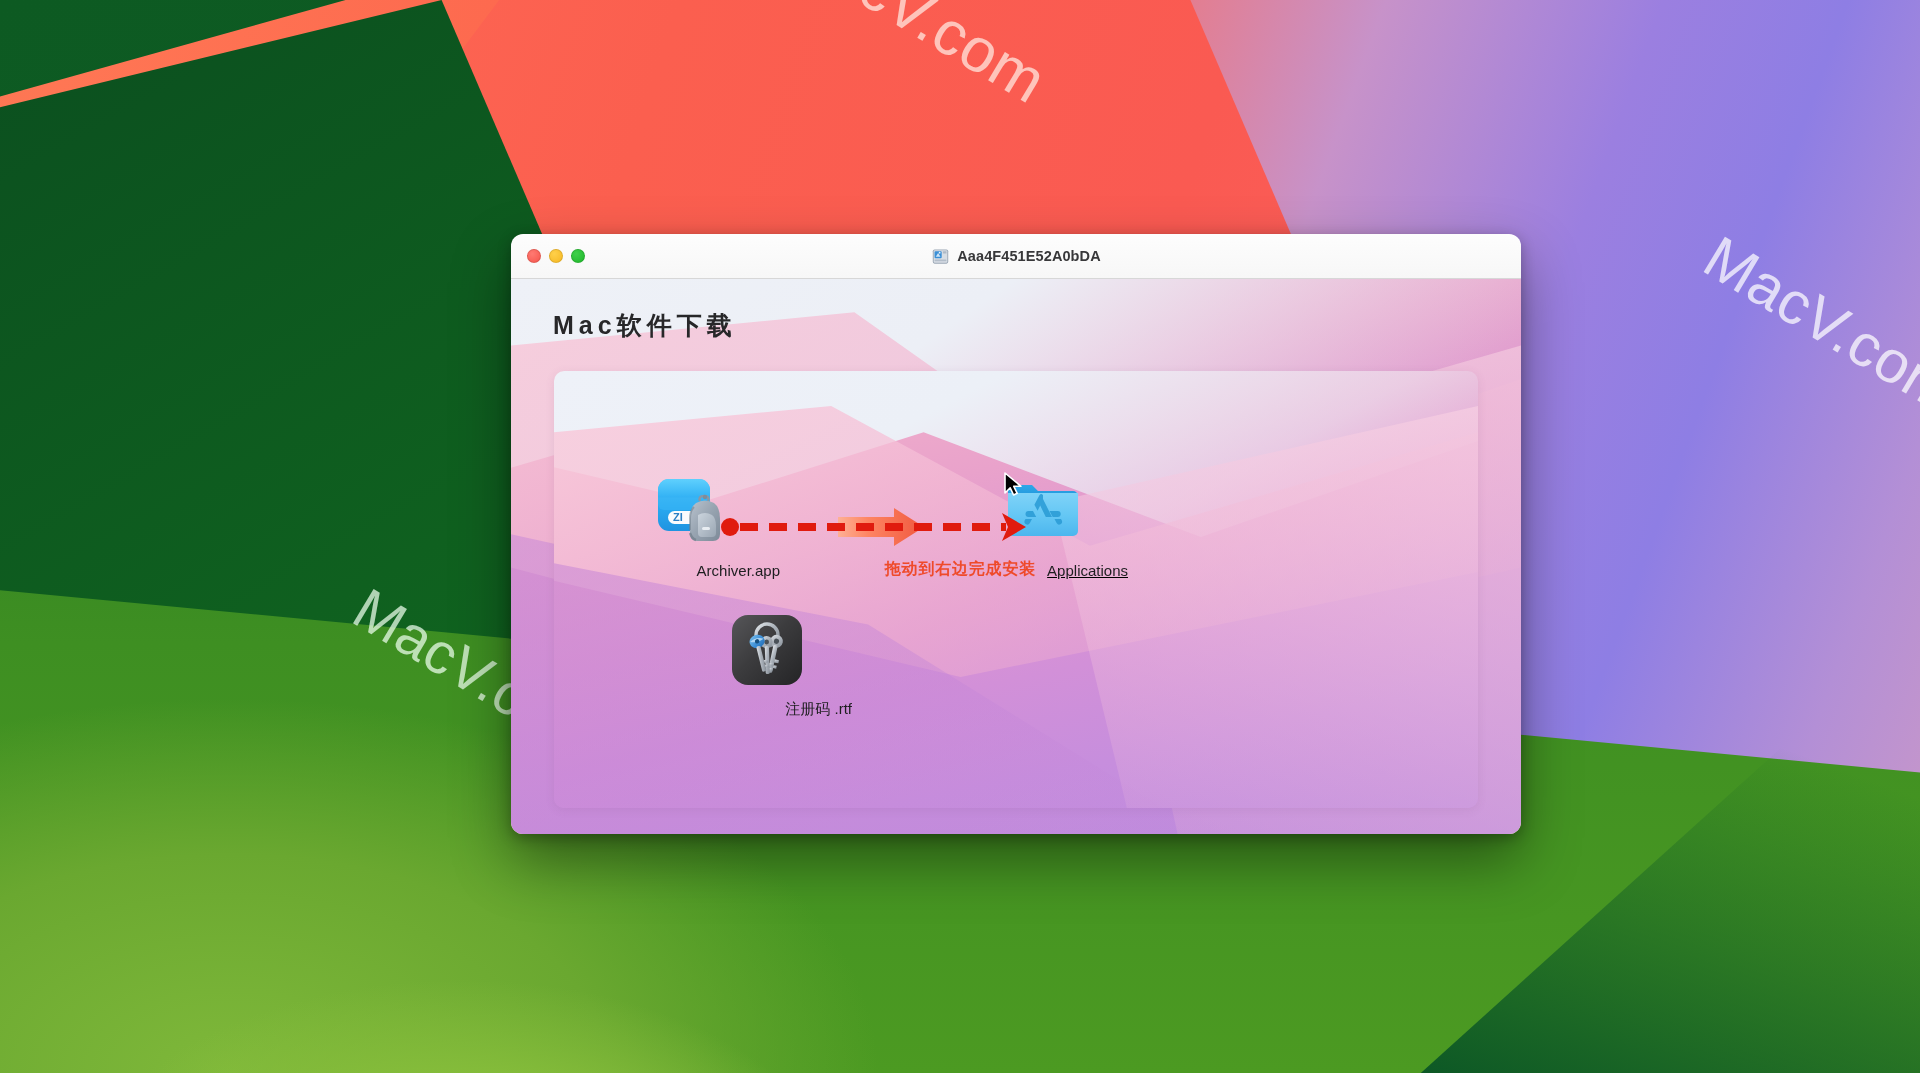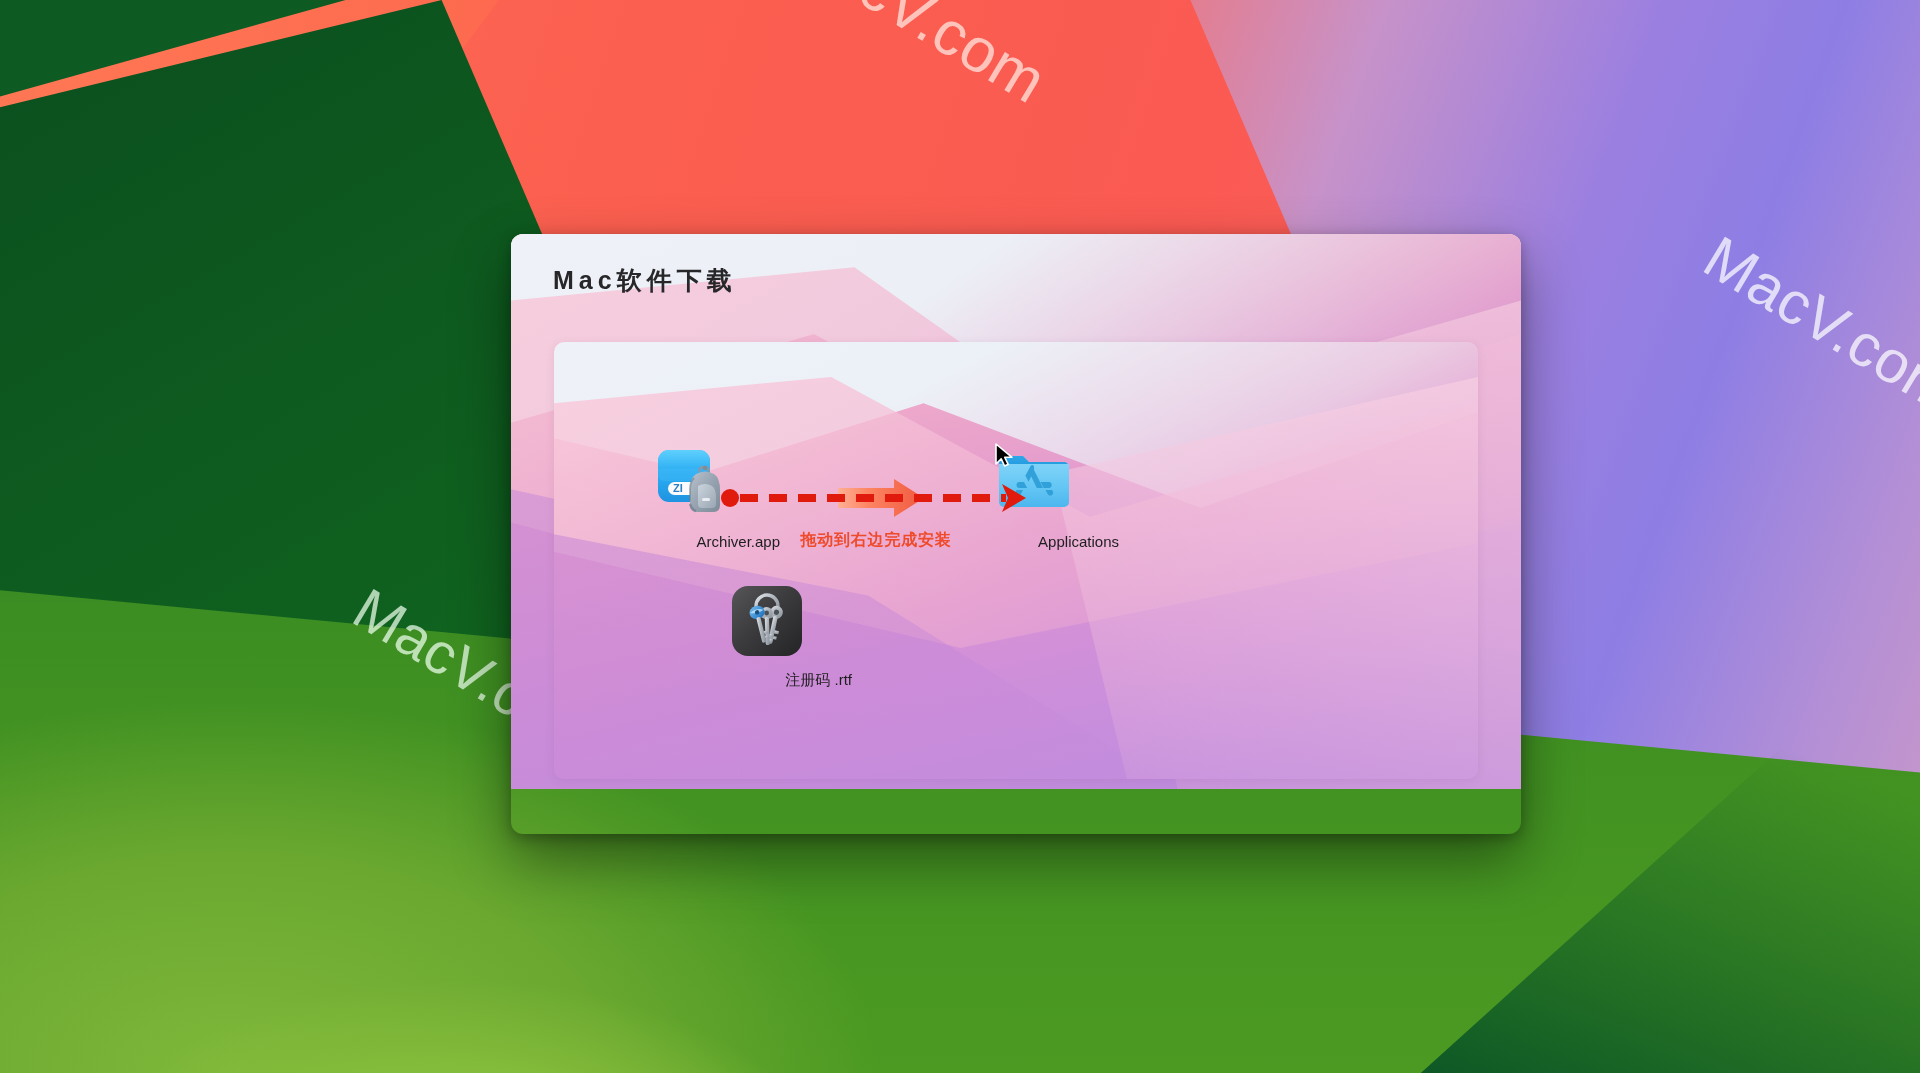--- a/index.html
+++ b/index.html
@@ -195,21 +195,21 @@
     margin-left: auto;
     font-size: 16px;
     color: #2c2c2e;
     letter-spacing: .2px;
   }
 
   
   #content-panel {
     position: relative;
     z-index: 4;
-    margin: 16px 43px;
+    margin: 0 43px;
     height: 437px;
     border-radius: 10px;
     overflow: hidden;
     box-shadow: 0 2px 10px rgba(120,70,120,.12);
   }
   .panelwp { position: absolute; inset: 0; }
   .pw-base {
     background: linear-gradient(168deg,
        #f4bed0 0%, #f0aecb 14%, #e9a2cb 30%,
        #dd96d1 48%, #d290d8 64%, #c78edd 80%, #bd8bdf 100%);
@@ -250,21 +250,21 @@
   }
   .icon-label {
     margin-top: 9px;
     font-size: 15px;
     color: #1e1e20;
     white-space: nowrap;
     text-align: right;
   }
 
   #cell-archiver    { left: 56px;  top: 100px; }
-  #cell-applications{ left: 395px; top: 100px; }
+  #cell-applications{ left: 404px; top: 100px; text-decoration: underline; }
   #cell-rtf         { left: 128px; top: 238px; }
   #cell-exec        { left: 337px; top: 238px; }
 
   
   #cursor-arrow {
     position: absolute;
     left: 3px;
     bottom: -6px;
     width: 22px;
     height: 26px;
@@ -279,21 +279,21 @@
     top: 136px;
     width: 312px;
     height: 40px;
     z-index: 7;
   }
   #drag-caption {
     position: absolute;
     left: 162px;
     top: 188px;
     width: 320px;
-    text-align: center;
+    text-align: right;
     font-size: 16px;
     font-weight: bold;
     color: #ef4a2a;
     letter-spacing: .8px;
     z-index: 7;
   }
 </style>
 </head>
 <body>
 
@@ -308,20 +308,40 @@
   <div class="wp-layer wp-green-bottom2"></div>
   <div class="wp-layer wp-green-bottom3"></div>
   <div class="wp-layer wp-green-right"></div>
 
   <div class="watermark" id="wm-top">MacV.com</div>
   <div class="watermark" id="wm-right">MacV.com</div>
   <div class="watermark" id="wm-left">MacV.com</div>
 
   <div id="dmg-window">
 
+    <div id="titlebar">
+      <div id="traffic-lights">
+        <div class="tl tl-close"></div>
+        <div class="tl tl-minimize"></div>
+        <div class="tl tl-zoom"></div>
+      </div>
+
+      <div id="title-group">
+        <svg id="disk-icon" viewBox="0 0 32 32">
+          <rect x="3" y="4" width="26" height="24" rx="3" fill="#9aa6b4"></rect>
+          <rect x="4.5" y="5.5" width="23" height="21" rx="2.2" fill="#d7dde4"></rect>
+          <rect x="6" y="7" width="12" height="12" rx="1.6" fill="#3a8fd6"></rect>
+          <path d="M8 16.5 L12 10 L16 16.5 Z" fill="#cfe4f6"></path>
+          <circle cx="14.6" cy="9.6" r="1.5" fill="#eaf4fd"></circle>
+          <rect x="20" y="7" width="6" height="4" rx="1" fill="#aeb9c6"></rect>
+          <rect x="6" y="21" width="20" height="3" rx="1.2" fill="#b3bdc9"></rect>
+        </svg>
+        <span id="window-title">Aaa4F451E52A0bDA</span>
+      </div>
+    </div>
 
     <div id="window-body">
       <div class="bodywp bw-base"></div>
       <div class="bodywp bw-white"></div>
       <div class="bodywp bw-swirl1"></div>
       <div class="bodywp bw-swirl2"></div>
       <div class="bodywp bw-swirl3"></div>
 
       <div id="header">
         <div id="brand-title">Mac软件下载</div>

